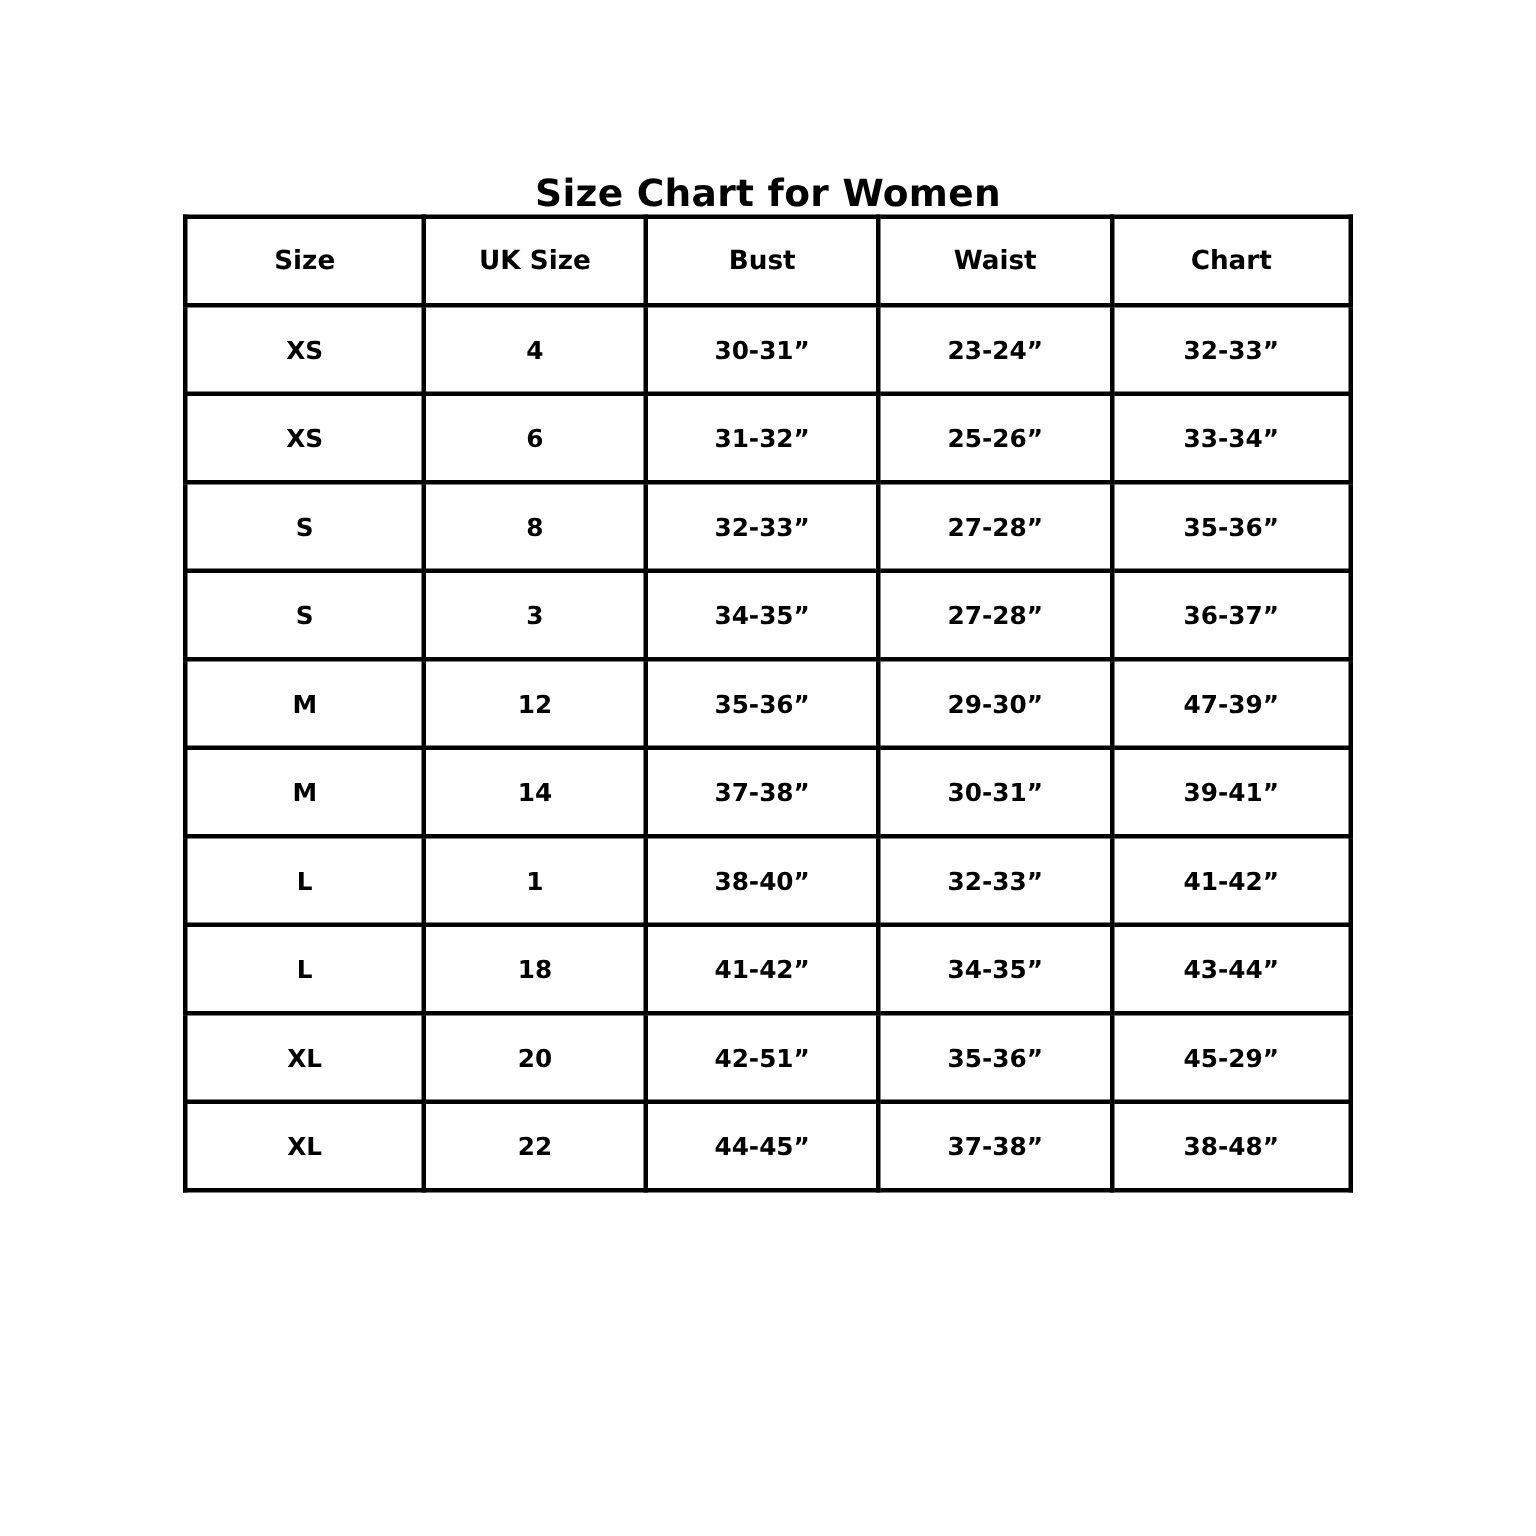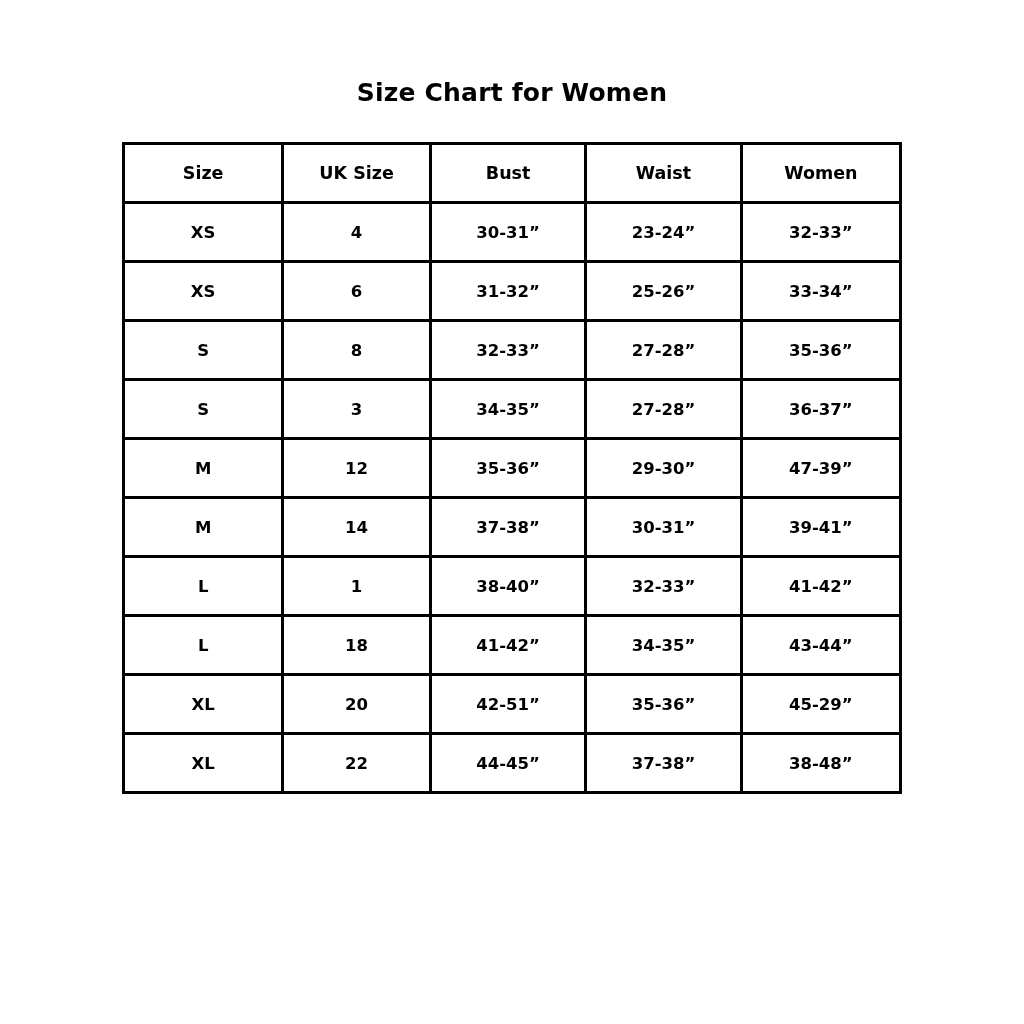--- a/index.html
+++ b/index.html
@@ -17,28 +17,27 @@
   }
   .page {
     width: 1024px;
     height: 1024px;
     box-sizing: border-box;
     display: flex;
     flex-direction: column;
     align-items: center;
   }
   .chart-title {
-    margin-top: 78px;
+    margin-top: 114px;
     font-size: 25px;
     font-weight: bold;
     letter-spacing: 0.2px;
     text-align: center;
   }
   .table-wrap {
-    margin-top: 35px;
     width: 780px;
   }
   table.size-table {
     border-collapse: collapse;
     width: 100%;
     table-layout: fixed;
   }
   table.size-table th,
   table.size-table td {
     border: 3px solid #000000;
@@ -73,21 +72,21 @@
           <col class="c2">
           <col class="c3">
           <col class="c4">
       </colgroup>
       <thead>
         <tr>
           <th>Size</th>
           <th>UK Size</th>
           <th>Bust</th>
           <th>Waist</th>
-          <th>Women</th>
+          <th>Chart</th>
         </tr>
       </thead>
       <tbody>
         <tr>
           <td>XS</td>
           <td>4</td>
           <td>30-31”</td>
           <td>23-24”</td>
           <td>32-33”</td>
         </tr>

